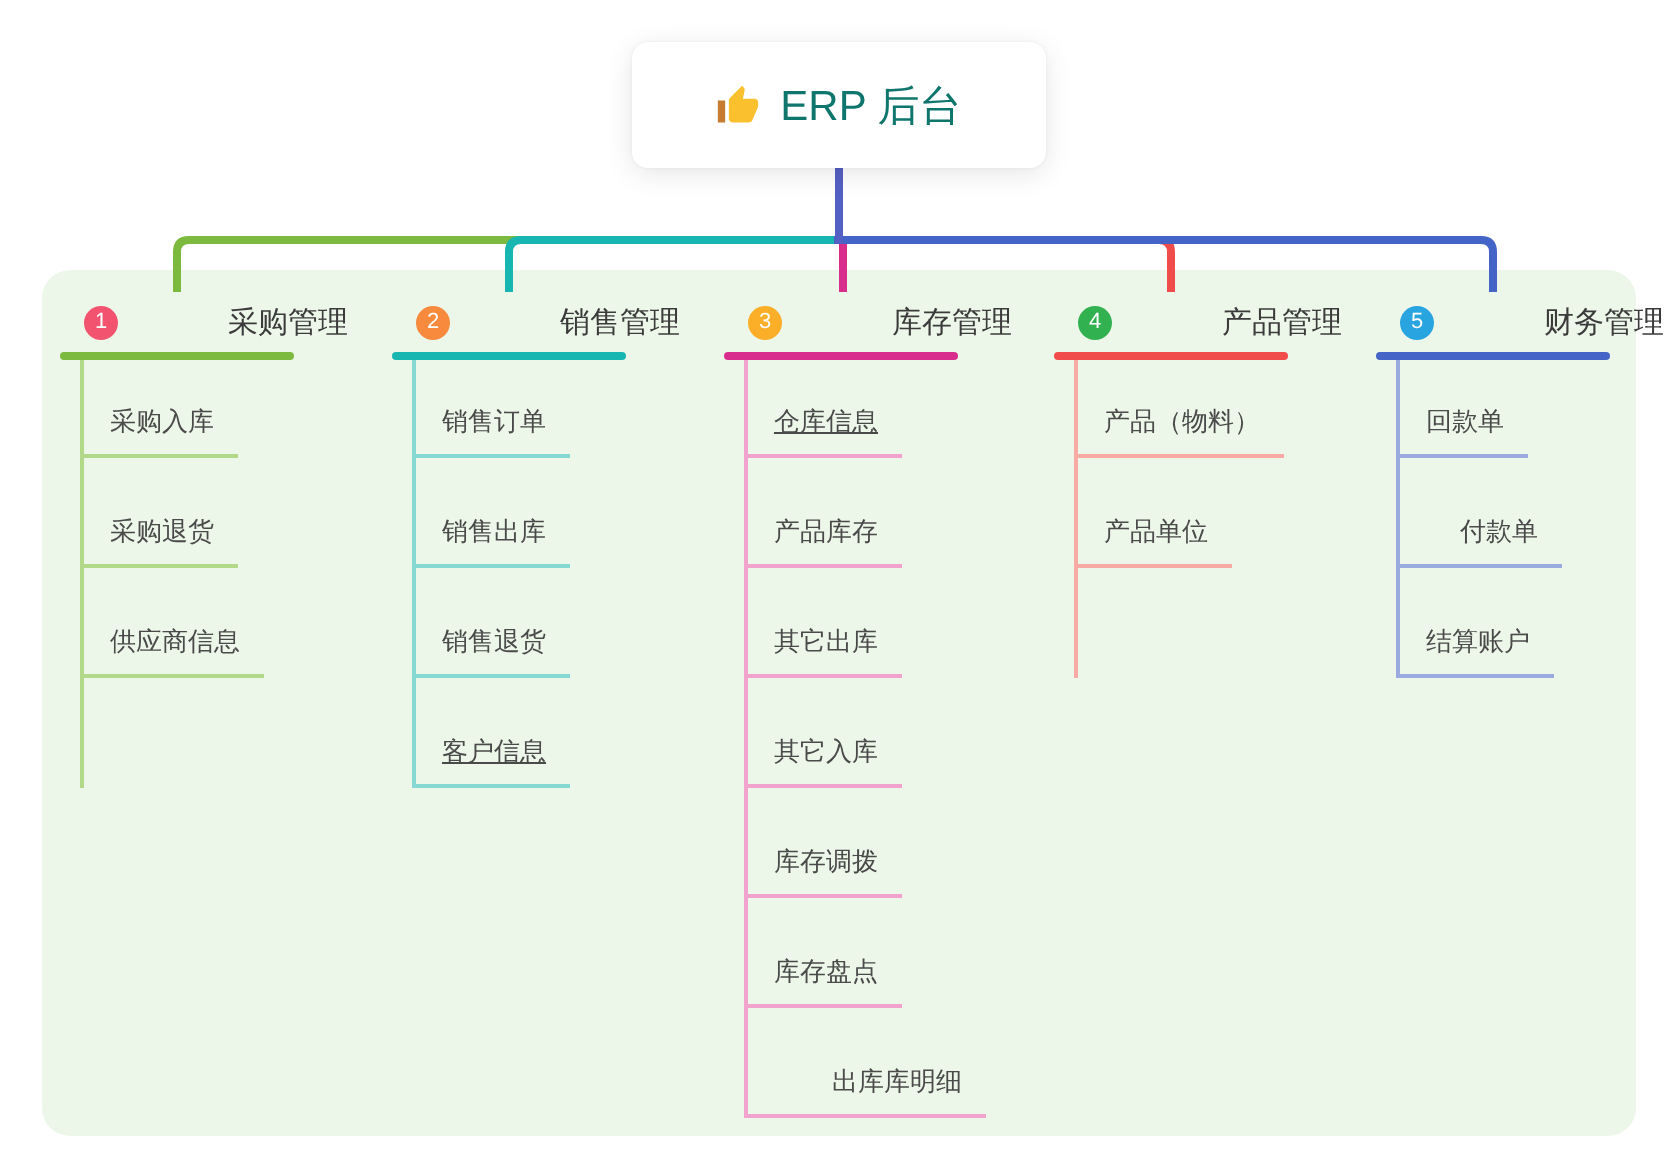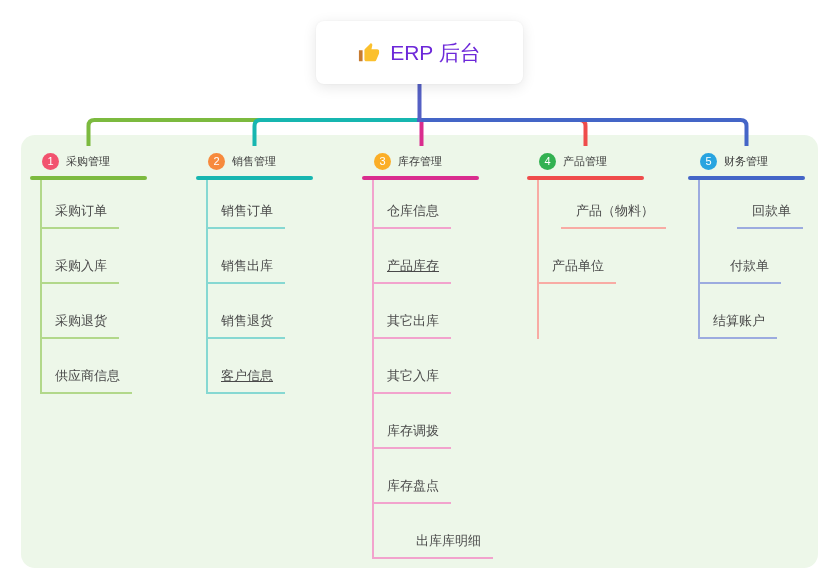--- a/index.html
+++ b/index.html
@@ -11,30 +11,30 @@
   #connectors{position:absolute;left:0;top:0;width:839px;height:588px;pointer-events:none;}
   .panel{
     position:absolute;left:21px;top:135px;width:797px;height:433px;
     border-radius:14px;background:#edf7e9;
   }
   .root{
     position:absolute;left:316px;top:21px;width:207px;height:63px;
     background:#ffffff;border-radius:8px;
     box-shadow:0 3px 14px rgba(0,0,0,.10),0 0 2px rgba(0,0,0,.05);
     display:flex;align-items:center;justify-content:center;gap:10px;
-    font-size:21px;color:#6d28d9;cursor:pointer;z-index:2;
+    font-size:21px;color:#0f766e;cursor:pointer;z-index:2;
   }
   .root .thumb{width:22px;height:22px;flex:none;}
   .col{position:absolute;top:146px;width:117px;z-index:1;}
   .btitle{height:30px;display:flex;align-items:center;gap:7px;padding-left:12px;cursor:pointer;}
   .badge{
     width:17px;height:17px;border-radius:50%;flex:none;
     color:#fff;font-size:11px;line-height:17px;text-align:center;
   }
-  .blabel{font-size:11px;color:#3b3b3b;white-space:nowrap;}
+  .blabel{font-size:15px;color:#3b3b3b;white-space:nowrap;margin-left:48px;}
   .bunder{height:4px;border-radius:2px;}
   .vline{position:absolute;left:10px;top:34px;width:2px;}
   .children{position:absolute;left:10px;top:28px;}
   .child{height:55px;display:flex;align-items:flex-end;cursor:pointer;}
   .clabel{
     border-bottom:2px solid;padding:0 12px 7px 15px;
     font-size:13px;color:#4a4a4a;white-space:nowrap;
   }
 </style>
 </head>
@@ -61,23 +61,20 @@
 
 <div id="branches">
     <div class="col" style="left: 30px;">
       <div class="btitle">
         <span class="badge" style="background: rgb(242, 83, 111);">1</span>
         <span class="blabel">采购管理</span>
       </div>
       <div class="bunder" style="background: rgb(124, 186, 63);"></div>
       <div class="vline" style="background: rgb(178, 216, 138); height: 214px;"></div>
       <div class="children">
-        <div class="child">
-          <span class="clabel" style="border-color: rgb(178, 216, 138);">采购订单</span>
-        </div>
         <div class="child">
           <span class="clabel" style="border-color: rgb(178, 216, 138); text-align: right;">采购入库</span>
         </div>
         <div class="child">
           <span class="clabel" style="border-color: rgb(178, 216, 138);">采购退货</span>
         </div>
         <div class="child">
           <span class="clabel" style="border-color: rgb(178, 216, 138);">供应商信息</span>
         </div>
       </div>
@@ -106,24 +103,24 @@
     </div>
     <div class="col" style="left: 362px;">
       <div class="btitle">
         <span class="badge" style="background: rgb(251, 174, 39);">3</span>
         <span class="blabel">库存管理</span>
       </div>
       <div class="bunder" style="background: rgb(217, 45, 142);"></div>
       <div class="vline" style="background: rgb(242, 163, 205); height: 379px;"></div>
       <div class="children">
         <div class="child">
-          <span class="clabel" style="border-color: rgb(242, 163, 205);">仓库信息</span>
+          <span class="clabel" style="border-color: rgb(242, 163, 205); text-decoration: underline;">仓库信息</span>
         </div>
         <div class="child">
-          <span class="clabel" style="border-color: rgb(242, 163, 205); text-decoration: underline;">产品库存</span>
+          <span class="clabel" style="border-color: rgb(242, 163, 205);">产品库存</span>
         </div>
         <div class="child">
           <span class="clabel" style="border-color: rgb(242, 163, 205); text-align: center;">其它出库</span>
         </div>
         <div class="child">
           <span class="clabel" style="border-color: rgb(242, 163, 205);">其它入库</span>
         </div>
         <div class="child">
           <span class="clabel" style="border-color: rgb(242, 163, 205); margin-top: 36px;">库存调拨</span>
         </div>
@@ -137,37 +134,37 @@
     </div>
     <div class="col" style="left: 527px;">
       <div class="btitle">
         <span class="badge" style="background: rgb(50, 177, 81);">4</span>
         <span class="blabel">产品管理</span>
       </div>
       <div class="bunder" style="background: rgb(239, 76, 75);"></div>
       <div class="vline" style="background: rgb(248, 171, 164); height: 159px;"></div>
       <div class="children">
         <div class="child">
-          <span class="clabel" style="border-color: rgb(248, 171, 164); margin-left: 24px;">产品（物料）</span>
+          <span class="clabel" style="border-color: rgb(248, 171, 164);">产品（物料）</span>
         </div>
         <div class="child">
           <span class="clabel" style="border-color: rgb(248, 171, 164);">产品单位</span>
         </div>
       </div>
     </div>
     <div class="col" style="left: 688px;">
       <div class="btitle">
         <span class="badge" style="background: rgb(40, 164, 224);">5</span>
         <span class="blabel">财务管理</span>
       </div>
       <div class="bunder" style="background: rgb(68, 101, 199);"></div>
       <div class="vline" style="background: rgb(156, 171, 223); height: 159px;"></div>
       <div class="children">
         <div class="child">
-          <span class="clabel" style="border-color: rgb(156, 171, 223); margin-left: 39px;">回款单</span>
+          <span class="clabel" style="border-color: rgb(156, 171, 223);">回款单</span>
         </div>
         <div class="child">
           <span class="clabel" style="border-color: rgb(156, 171, 223); padding-left: 32px;">付款单</span>
         </div>
         <div class="child">
           <span class="clabel" style="border-color: rgb(156, 171, 223);">结算账户</span>
         </div>
       </div>
     </div>
   </div>

